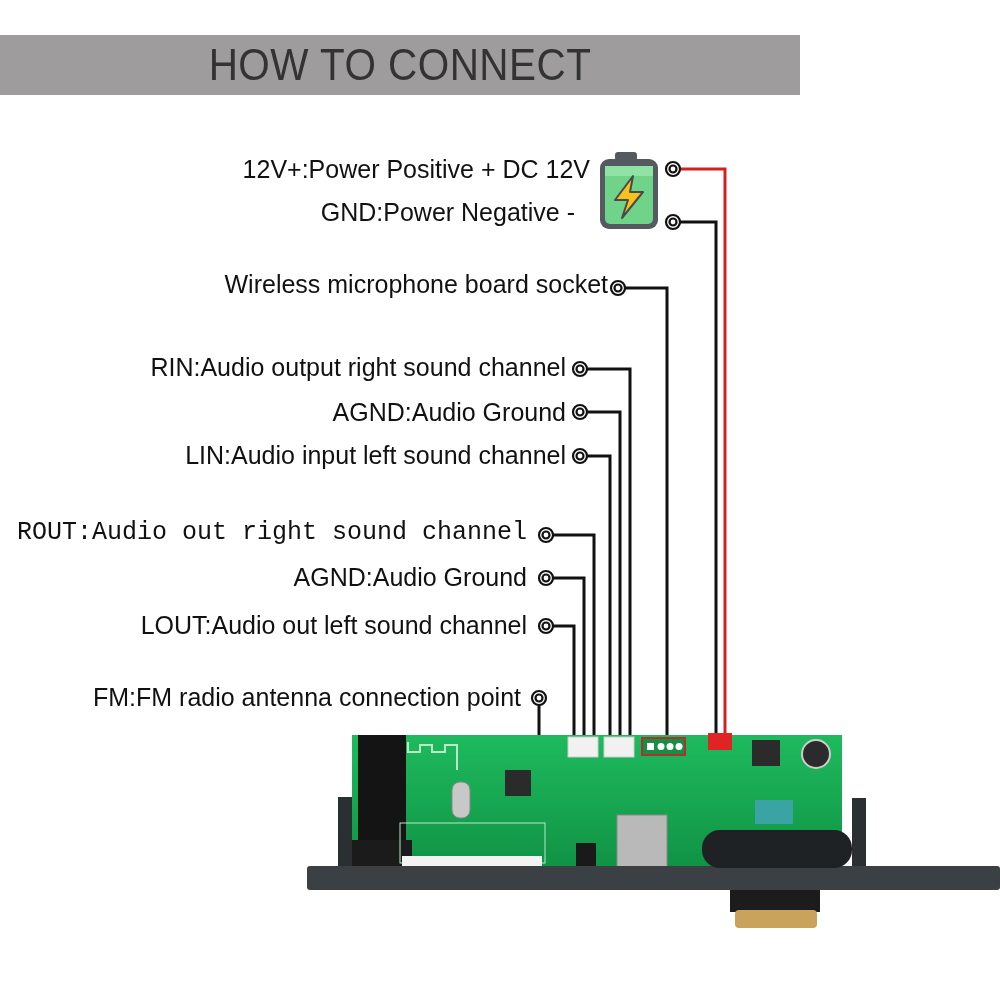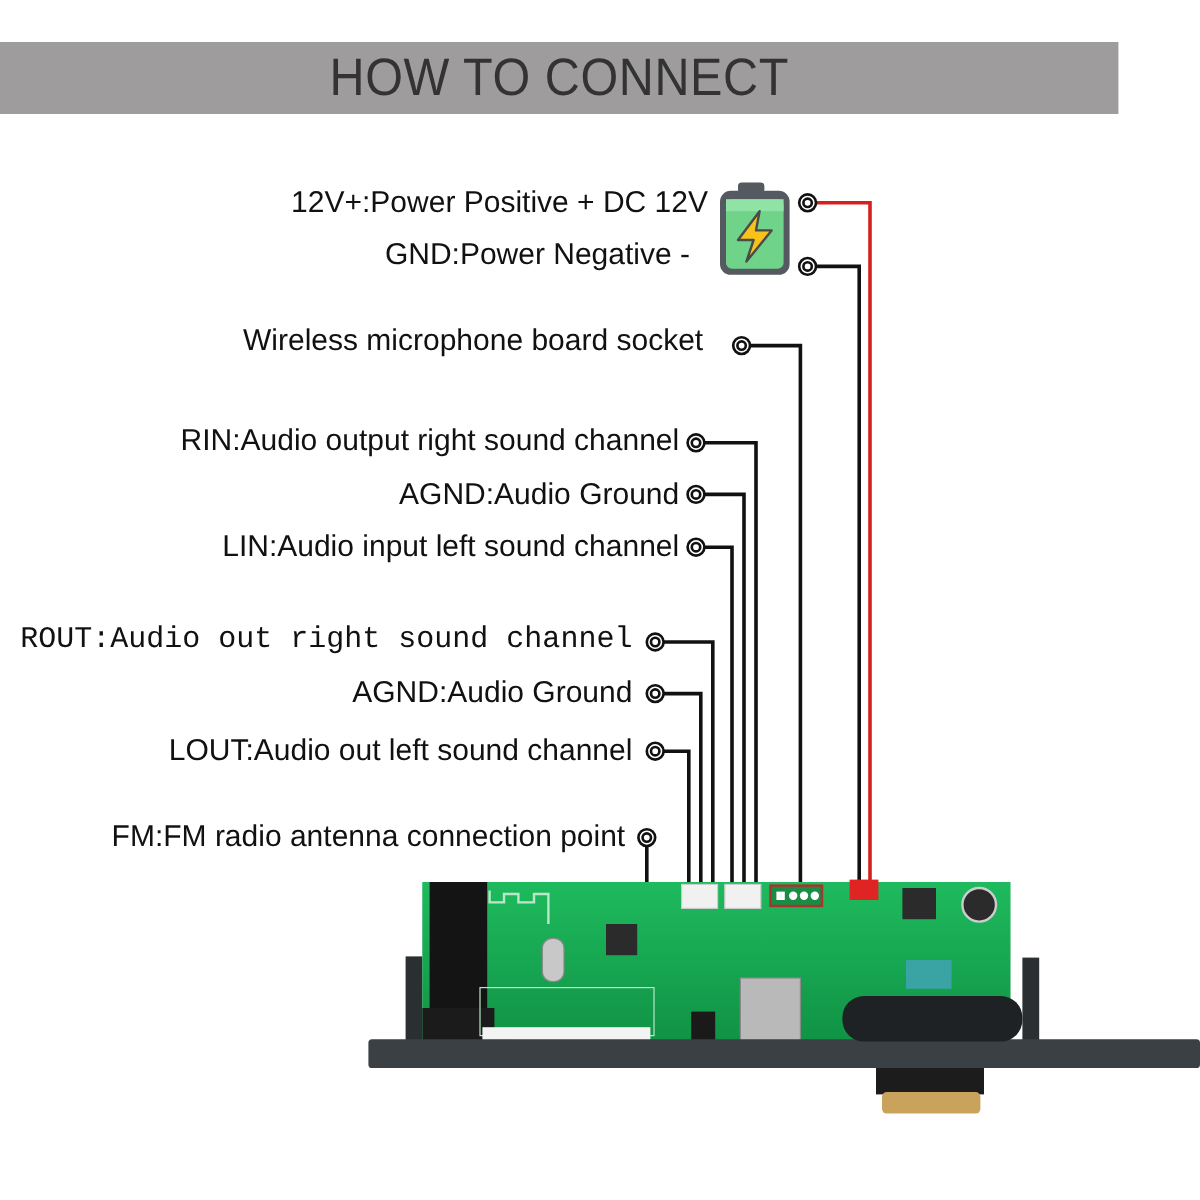--- a/index.html
+++ b/index.html
@@ -1,31 +1,31 @@
 <!DOCTYPE html>
 <html><head>
 <meta charset="utf-8">
 <style>
   html, body { margin: 0; padding: 0; }
   body { width: 1000px; height: 1000px; background: #ffffff; position: relative; overflow: hidden; font-family: "Liberation Sans", sans-serif; }
-  .banner { position: absolute; left: 0; top: 35px; width: 932px; height: 60px; background: #9e9c9c; display: flex; align-items: center; justify-content: center; }
+  .banner { position: absolute; left: 0; top: 35px; width: 800px; height: 60px; background: #9e9c9c; display: flex; align-items: center; justify-content: center; }
   .banner-title { color: #333333; font-size: 44px; letter-spacing: 0.5px; transform: scaleX(0.92); }
   .label { position: absolute; color: #111111; font-size: 25px; white-space: nowrap; line-height: 28px; }
   #diagram-svg { position: absolute; left: 0; top: 0; width: 1000px; height: 1000px; }
 </style>
 </head>
 <body>
 
 <div class="banner">
   <span class="banner-title">HOW TO CONNECT</span>
 </div>
 
 <div class="label" style="right:410px; top:155px;">12V+:Power Positive + DC 12V</div>
 <div class="label" style="right:425px; top:198px;">GND:Power Negative -</div>
-<div class="label" style="right:414px; top:270px;">Wireless microphone board socket</div>
+<div class="label" style="right:392px; top:270px;">Wireless microphone board socket</div>
 <div class="label" style="right:434px; top:353px;margin-left:48px;">RIN:Audio output right sound channel</div>
 <div class="label" style="right:434px; top:398px;">AGND:Audio Ground</div>
 <div class="label" style="right:434px; top:441px;">LIN:Audio input left sound channel</div>
 <div class="label" style="right:473px; top:519px;font-family:Liberation Mono, monospace;">ROUT:Audio out right sound channel</div>
 <div class="label" style="right:473px; top:563px;">AGND:Audio Ground</div>
 <div class="label" style="right:473px; top:611px;margin-left:20px;">LOUT:Audio out left sound channel</div>
 <div class="label" style="right:479px; top:683px;">FM:FM radio antenna connection point</div>
 
 <svg id="diagram-svg" viewBox="0 0 1000 1000">
 

